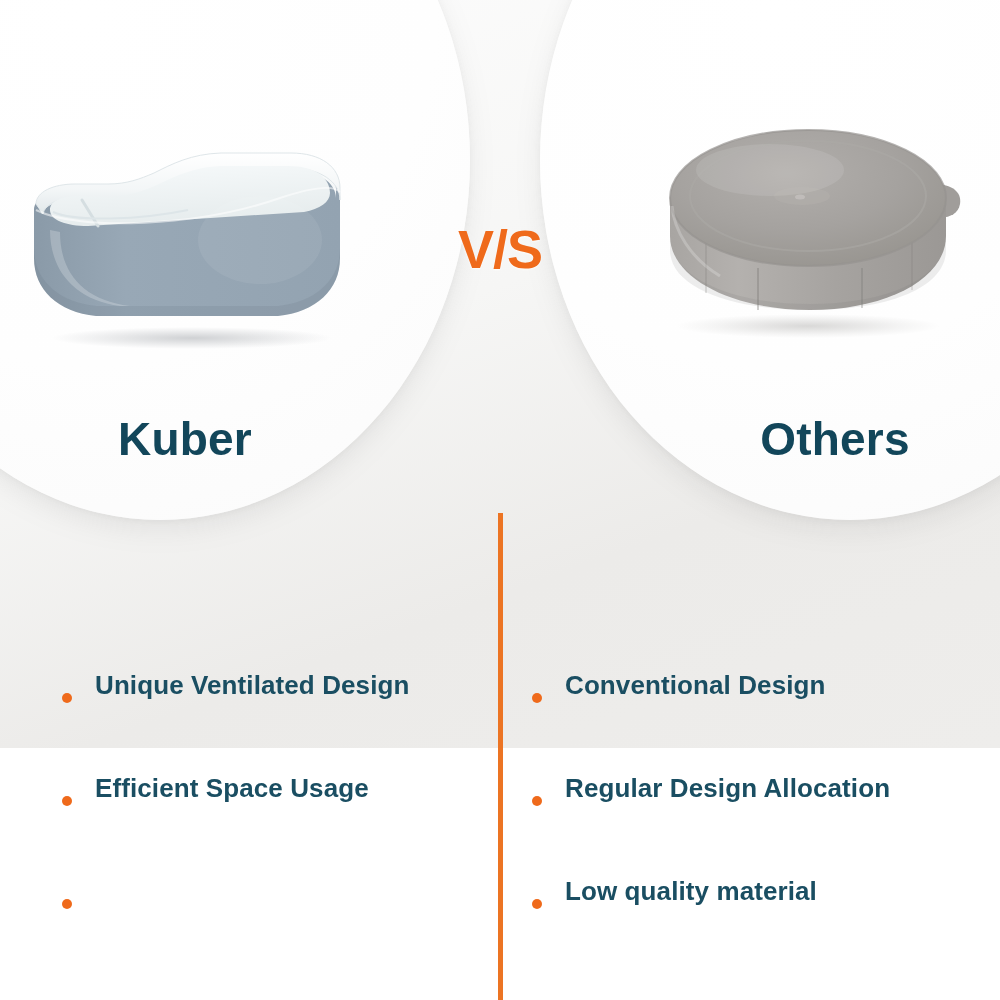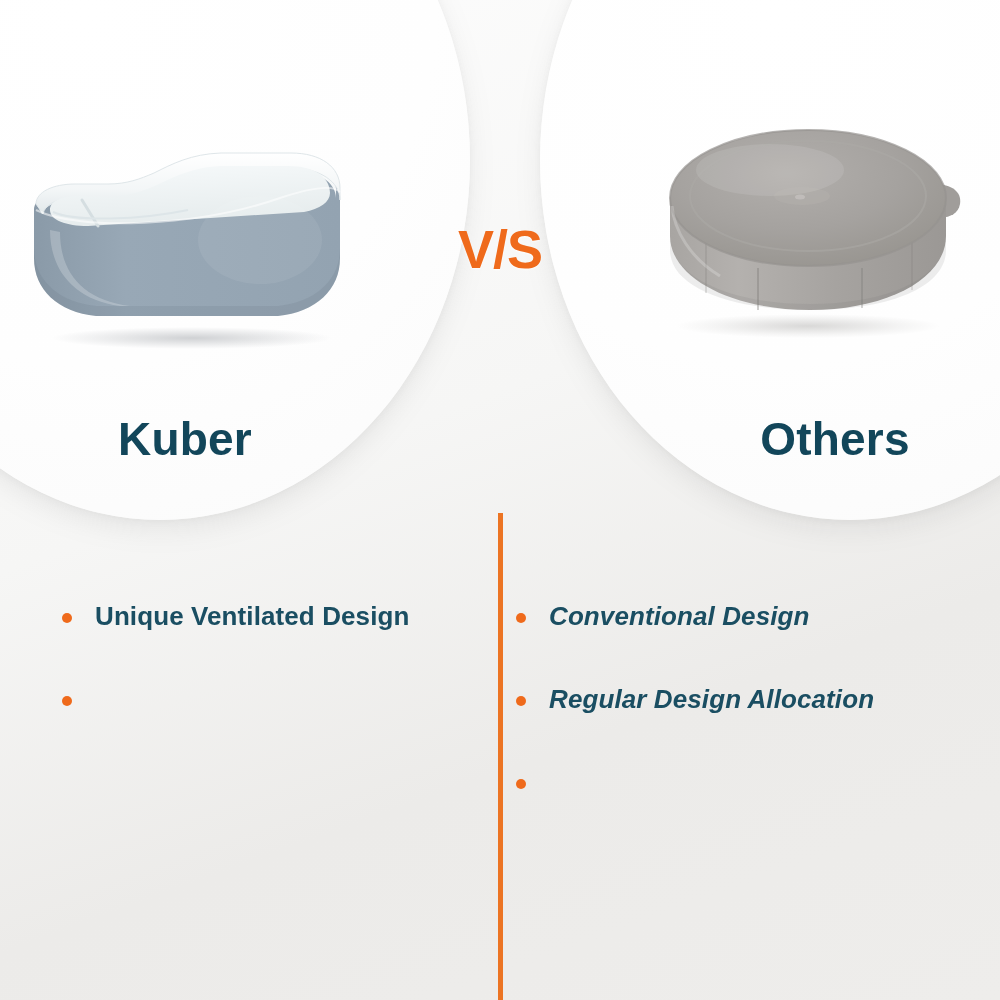--- a/index.html
+++ b/index.html
@@ -6,21 +6,21 @@
   * { margin:0; padding:0; box-sizing:border-box; }
 
   html, body {
     width:1000px; height:1000px;
     font-family:"Liberation Sans", sans-serif;
     overflow:hidden;
   }
 
   #page {
     position:relative;
-    width:1000px; height:1000px;
+    width:1000px; height:748px;
     background:
       linear-gradient(160deg,#fdfdfd 0%,#f6f6f5 42%,#ecebe9 70%,#eeedeb 100%);
   }
 
   
   .panel {
     position:absolute;
     background:
       radial-gradient(circle at 38% 30%, #ffffff 0%, #fefefe 55%, #fafafa 100%);
     border-radius:50%;
@@ -76,26 +76,27 @@
     z-index:4;
   }
 
   
   .feature-col {
     position:absolute;
     top:600px;
     width:430px;
   }
   #features-kuber  { left:62px; }
-  #features-others { left:516px;font-style:italic; }
+  #features-others { left:532px; }
 
   .feature-item {
     display:flex;
-    align-items:flex-start;
+    align-items:flex-end;
     height:83px;
+    margin-top:20px;
   }
   .bullet {
     flex:0 0 auto;
     width:10px; height:10px;
     border-radius:50%;
     background:#ef6a1b;
     margin-top:13px;
     margin-right:23px;
   }
   .feature-text {
@@ -277,30 +278,35 @@
 
   <div id="divider"></div>
 
   <div class="feature-col" id="features-kuber">
     <div class="feature-item">
       <span class="bullet"></span>
       <span class="feature-text">Unique Ventilated Design</span>
     </div>
     <div class="feature-item">
       <span class="bullet"></span>
+      <span class="feature-text">Efficient Space Usage</span>
+    </div>
+    <div class="feature-item">
+      <span class="bullet"></span>
     </div>
   </div>
 
   <div class="feature-col" id="features-others">
     <div class="feature-item">
       <span class="bullet"></span>
       <span class="feature-text">Conventional Design</span>
     </div>
     <div class="feature-item">
       <span class="bullet"></span>
       <span class="feature-text">Regular Design Allocation</span>
     </div>
     <div class="feature-item">
       <span class="bullet"></span>
+      <span class="feature-text">Low quality material</span>
     </div>
   </div>
 
 </div>
 
 </body></html>

